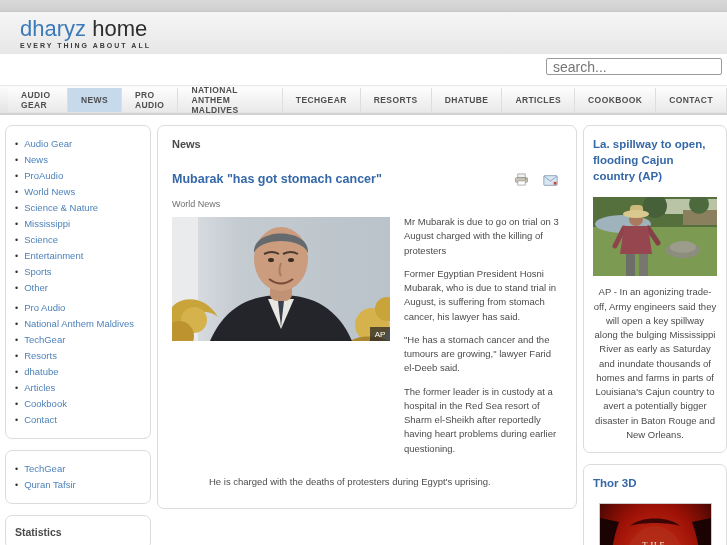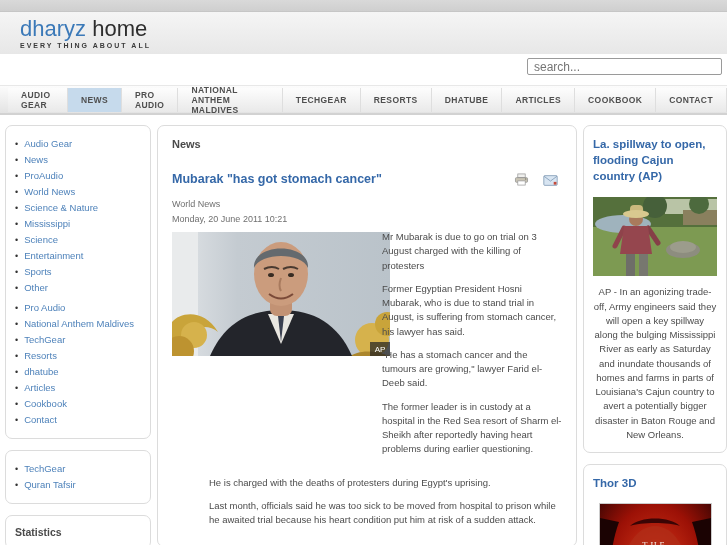--- a/index.html
+++ b/index.html
@@ -8,22 +8,22 @@
 
   
   .topstrip { height: 12px; background: linear-gradient(#d9d9d9,#cfcfcf); border-bottom:1px solid #c6c6c6; }
   .header { height: 42px; background: linear-gradient(#f5f5f5,#e7e7e7); padding: 5px 0 0 20px; }
   .logo { font-size: 22px; line-height: 24px; letter-spacing: 0; }
   .logo .lp { color: #3b79b8; }
   .logo .ls { color: #2e2e2e; }
   .tagline { font-size: 7px; font-weight: bold; letter-spacing: 2px; color: #3a3a3a; margin-top: 1px; }
 
   .searchrow { height: 31px; background: #fff; position: relative; }
-  .searchrow input { position: absolute; right: 5px; top: 4px; width: 195px; height: 17px;
-    border: 1px solid #9a9a9a; border-radius: 2px; font-size: 12px; padding: 0 6px;
+  .searchrow input { position: absolute; right: 5px; top: 4px; width: 176px; height: 17px;
+    border: 1px solid #9a9a9a; border-radius: 2px; font-size: 14px; padding: 0 6px;
     color: #777; font-family: "Liberation Sans", sans-serif; }
 
   .nav { height: 30px; background: linear-gradient(#fcfcfc,#e3e3e3); border-top: 1px solid #e8e8e8;
     border-bottom: 2px solid #d2d2d2; display: flex; align-items: center; padding-left: 8px; }
   .tab { height: 24px; display: flex; align-items: center; padding: 0 13px;
     font-size: 8.5px; font-weight: bold; color: #4f4f4f; letter-spacing: .4px;
     background: linear-gradient(#fdfdfd,#e9e9e9); border-right: 1px solid #dedede; cursor: pointer; }
   .tab.active { background: #c6daec; }
 
   
@@ -44,21 +44,21 @@
   .section-title { font-size: 11px; font-weight: bold; color: #4a4a4a; padding: 2px 2px 12px 2px; }
   .art-head { display: flex; align-items: flex-start; padding: 10px 2px 0 2px; }
   .art-title { color: #3568a8; font-weight: bold; font-size: 12.5px; flex: 1; cursor: pointer; }
   .art-icons { display: flex; gap: 14px; padding-right: 4px; }
   .art-icons span { cursor: pointer; }
   .meta { font-size: 9px; color: #707070; margin-top: 9px; padding-left: 2px; }
   .meta.date { margin-top: 5px; }
   .art-figure { display: flex; gap: 10px; margin-top: 8px; padding-left: 2px; }
   .photo { width: 200px; height: 124px; flex: none; }
   .photo svg { display: block; }
-  .side-col { flex: 1; }
+  .side-col { flex: 1; margin-left: 22px; }
   .para { font-size: 9.5px; color: #4c4c4c; line-height: 1.5; margin-bottom: 9px; }
   .side-col .para:first-child { margin-top: -2px; }
   .body-paras { margin-top: 10px; padding-left: 2px; margin-left: 37px; }
 
   
   .wg-title { color: #3568a8; font-weight: bold; font-size: 11.5px; line-height: 1.4; cursor: pointer; }
   .wg-photo { width: 124px; height: 79px; margin: 13px auto 9px auto; }
   .wg-text { font-size: 9.5px; color: #4c4c4c; line-height: 1.5; text-align: center; }
   .wg-poster { width: 113px; margin: 12px auto 0 auto; border: 1px solid #ccc; }
 </style>
@@ -212,21 +212,20 @@
             <svg width="15" height="11" viewBox="0 0 16 12">
                 <rect x="0.7" y="0.7" width="14.6" height="10.6" rx="1" fill="#d8e5f2" stroke="#7f9ab5" stroke-width="0.9"></rect>
                 <path d="M1,1.4 L8,6.6 L15,1.4" fill="none" stroke="#7f9ab5" stroke-width="0.9"></path>
                 <rect x="11.5" y="7.5" width="3" height="3" fill="#c44a3a"></rect>
               </svg>
           </span>
         </div>
       </div>
 
       <div class="meta">World News</div>
-      <div class="meta date">Monday, 20 June 2011 10:21</div>
 
       <div class="art-figure">
         <div class="photo">
           <svg width="218" height="124" viewBox="0 0 218 124">
             <defs>
               <linearGradient id="bgG" x1="0" y1="0" x2="1" y2="0">
                 <stop offset="0" stop-color="#e2e5e8"></stop>
                   <stop offset="0.3" stop-color="#c4cbd1"></stop>
                   <stop offset="1" stop-color="#bac3ca"></stop>
               </linearGradient>
@@ -258,21 +257,20 @@
         <div class="side-col">
           <p class="para">Mr Mubarak is due to go on trial on 3 August charged with the killing of protesters</p>
           <p class="para">Former Egyptian President Hosni Mubarak, who is due to stand trial in August, is suffering from stomach cancer, his lawyer has said.</p>
           <p class="para">"He has a stomach cancer and the tumours are growing," lawyer Farid el-Deeb said.</p>
           <p class="para">The former leader is in custody at a hospital in the Red Sea resort of Sharm el-Sheikh after reportedly having heart problems during earlier questioning.</p>
         </div>
       </div>
 
       <div class="body-paras">
         <p class="para">He is charged with the deaths of protesters during Egypt's uprising.</p>
-        <p class="para">Last month, officials said he was too sick to be moved from hospital to prison while he awaited trial because his heart condition put him at risk of a sudden attack.</p>
 
       </div>
     </div>
   </div>
 
   <div class="col-right">
     <div class="box">
       <div class="wg-title">La. spillway to open, flooding Cajun country (AP)</div>
       <div class="wg-photo">
         <svg width="124" height="79" viewBox="0 0 124 79">

